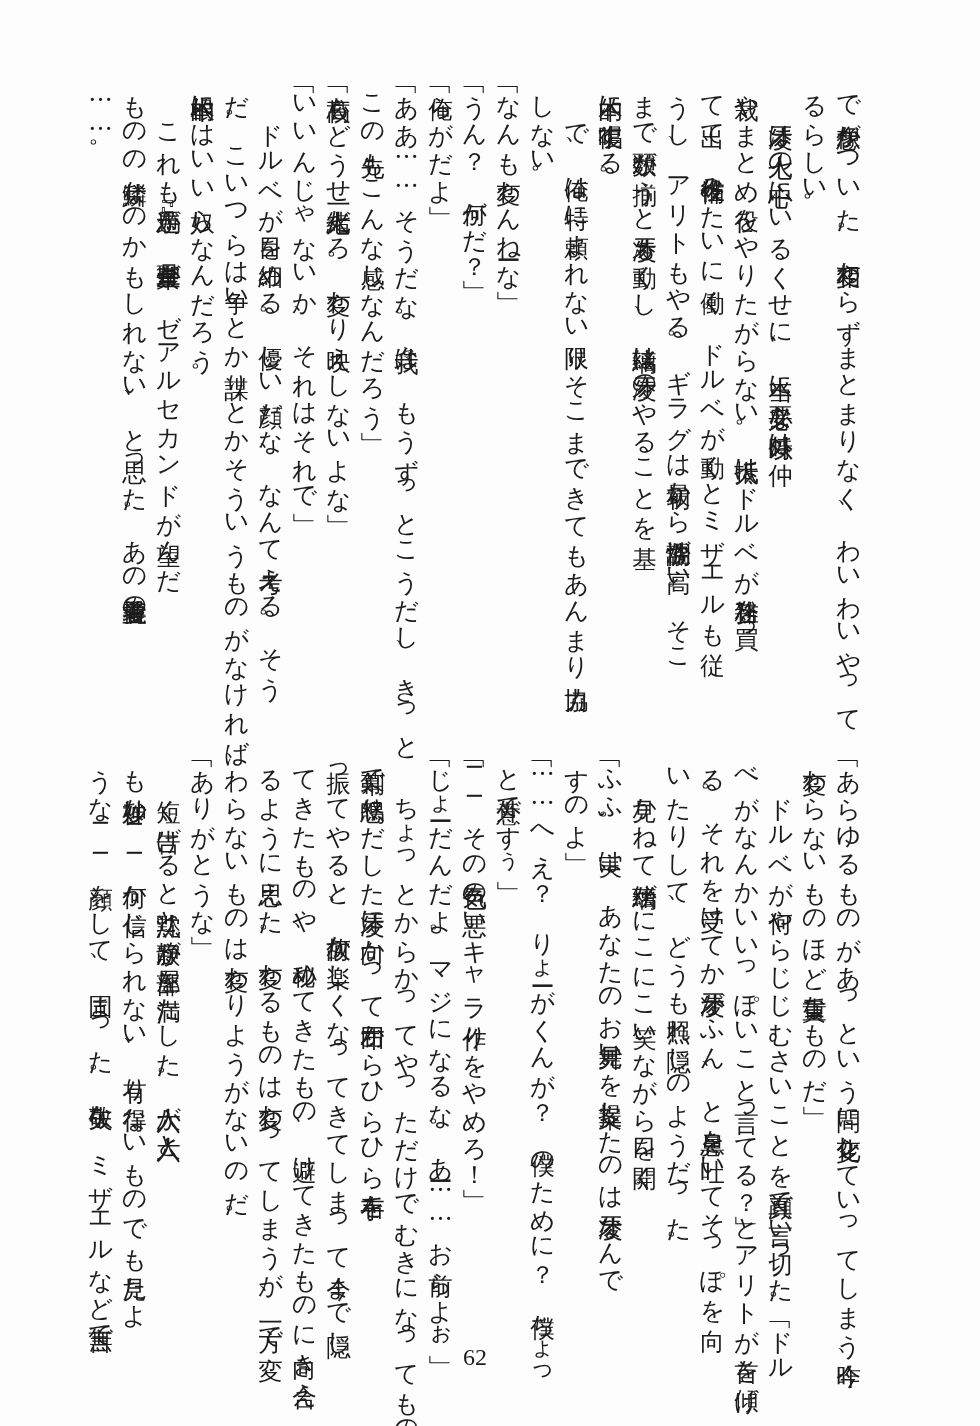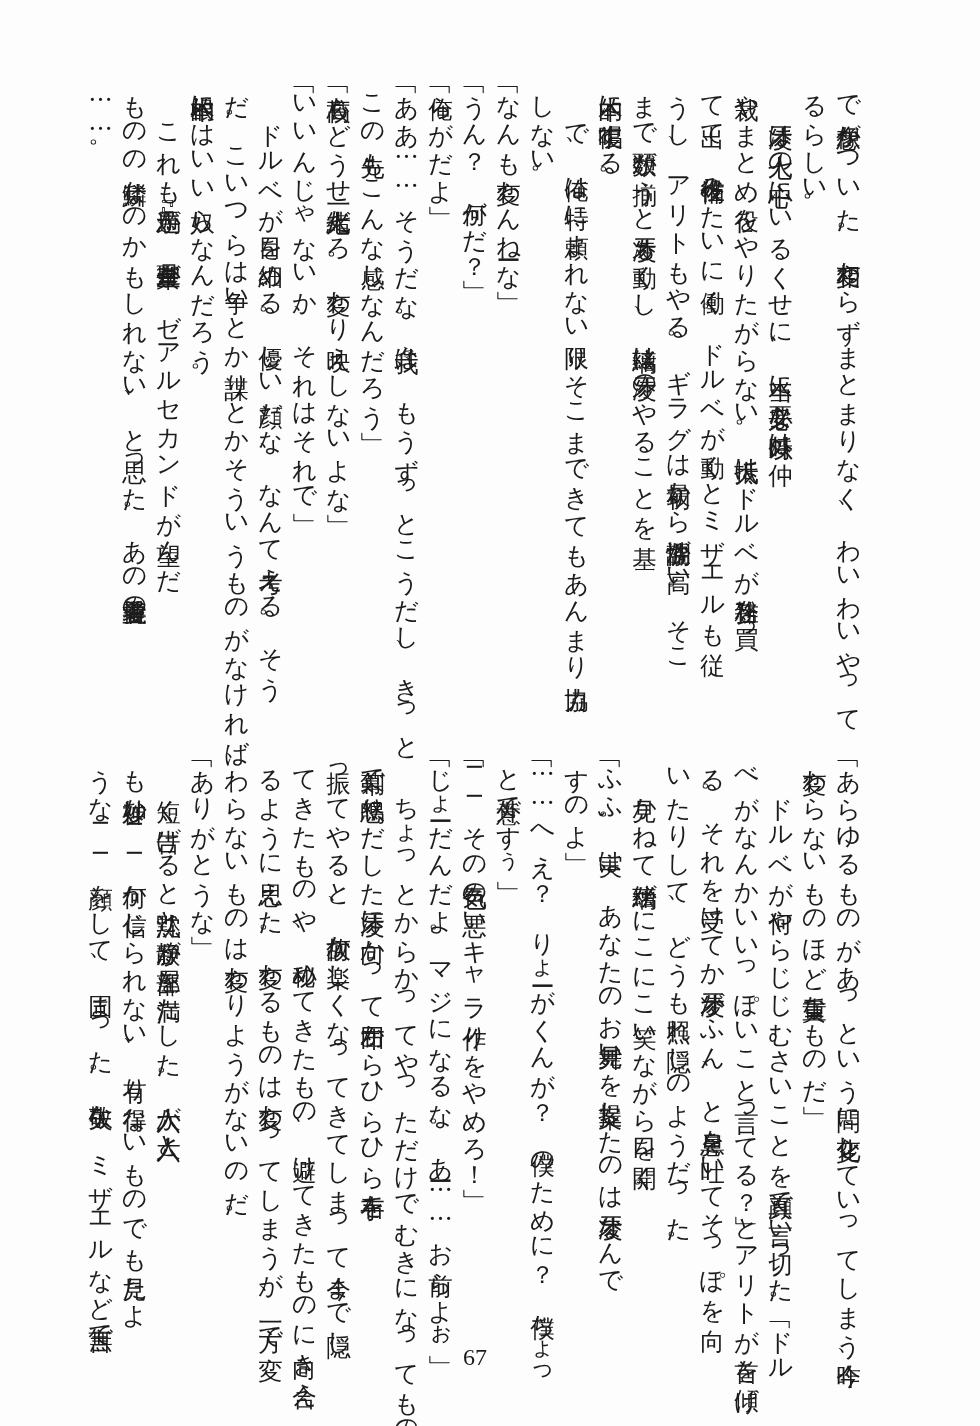--- a/index.html
+++ b/index.html
@@ -69,14 +69,14 @@
     <div class="col" style="left:323px">振ってやると、何故か楽しくなってきてしまって今まで隠し</div>
     <div class="col" style="left:289px">てきたものや、秘めてきたもの、避けてきたものに向き合え</div>
     <div class="col" style="left:255px">るように思えた。変わるものは変わってしまうが、一方で変</div>
     <div class="col" style="left:221px">わらないものは変わりようがないのだ。</div>
     <div class="col" style="left:187px">「ありがとうな」</div>
     <div class="col indent" style="left:153px">短く告げると沈黙と静寂が部屋を満たした。六人が六人と</div>
     <div class="col" style="left:119px">も神妙な──何か信じられない、有り得ないものでも見たよ</div>
     <div class="col" style="left:85px">うな──顔をして、固まった。失敬な。ミザエルなど無言で</div>
   </div>
 
-  <div class="page-number">67</div>
+  <div class="page-number">62</div>
 </div>
 
 </body></html>

